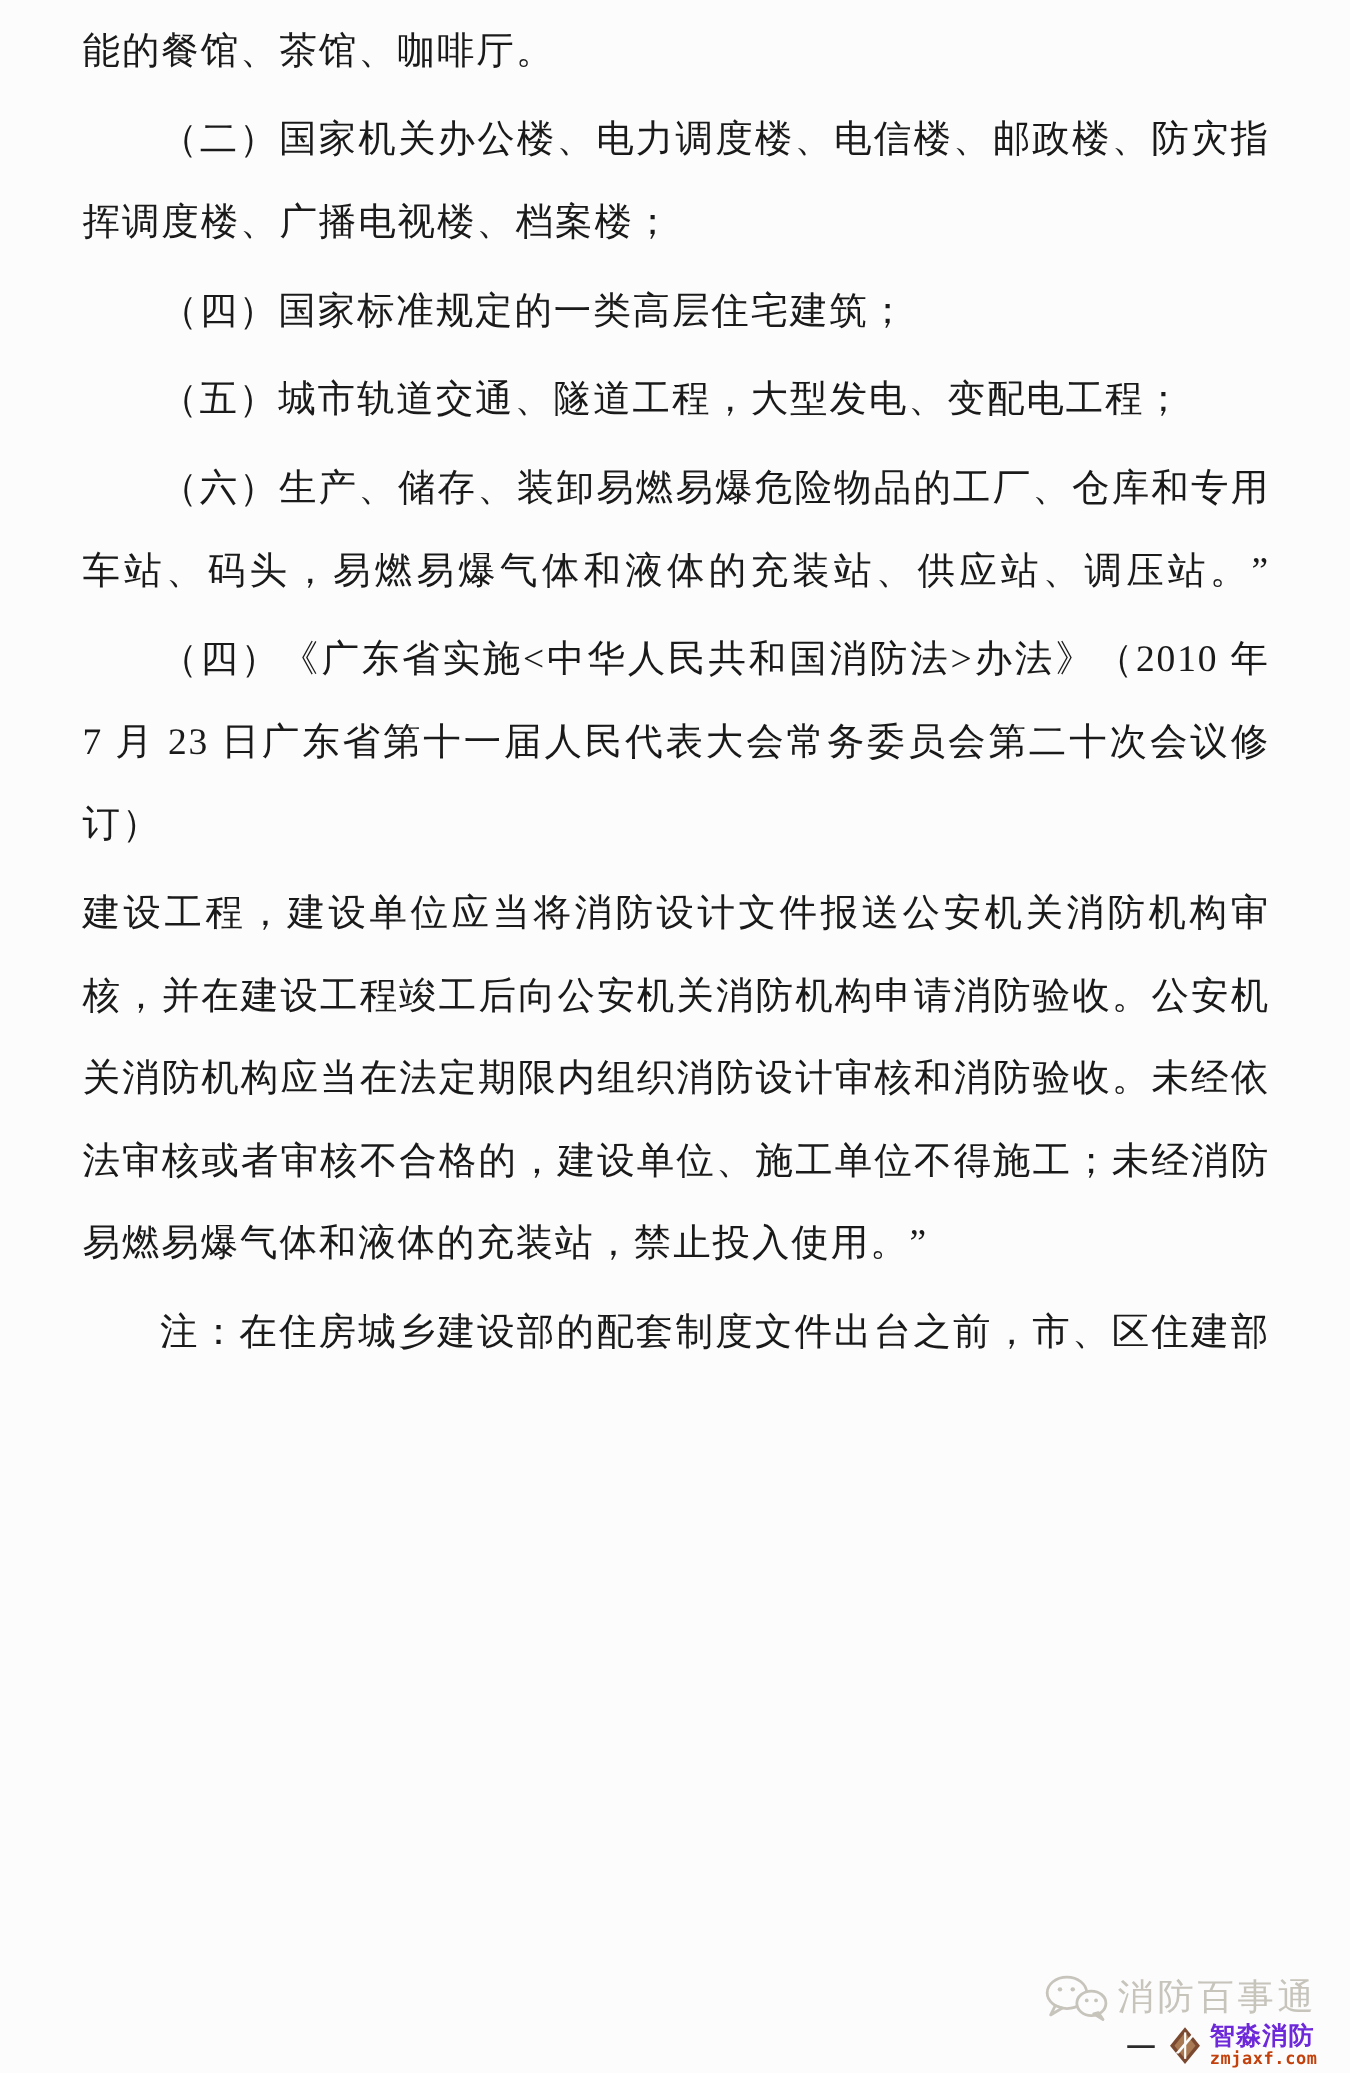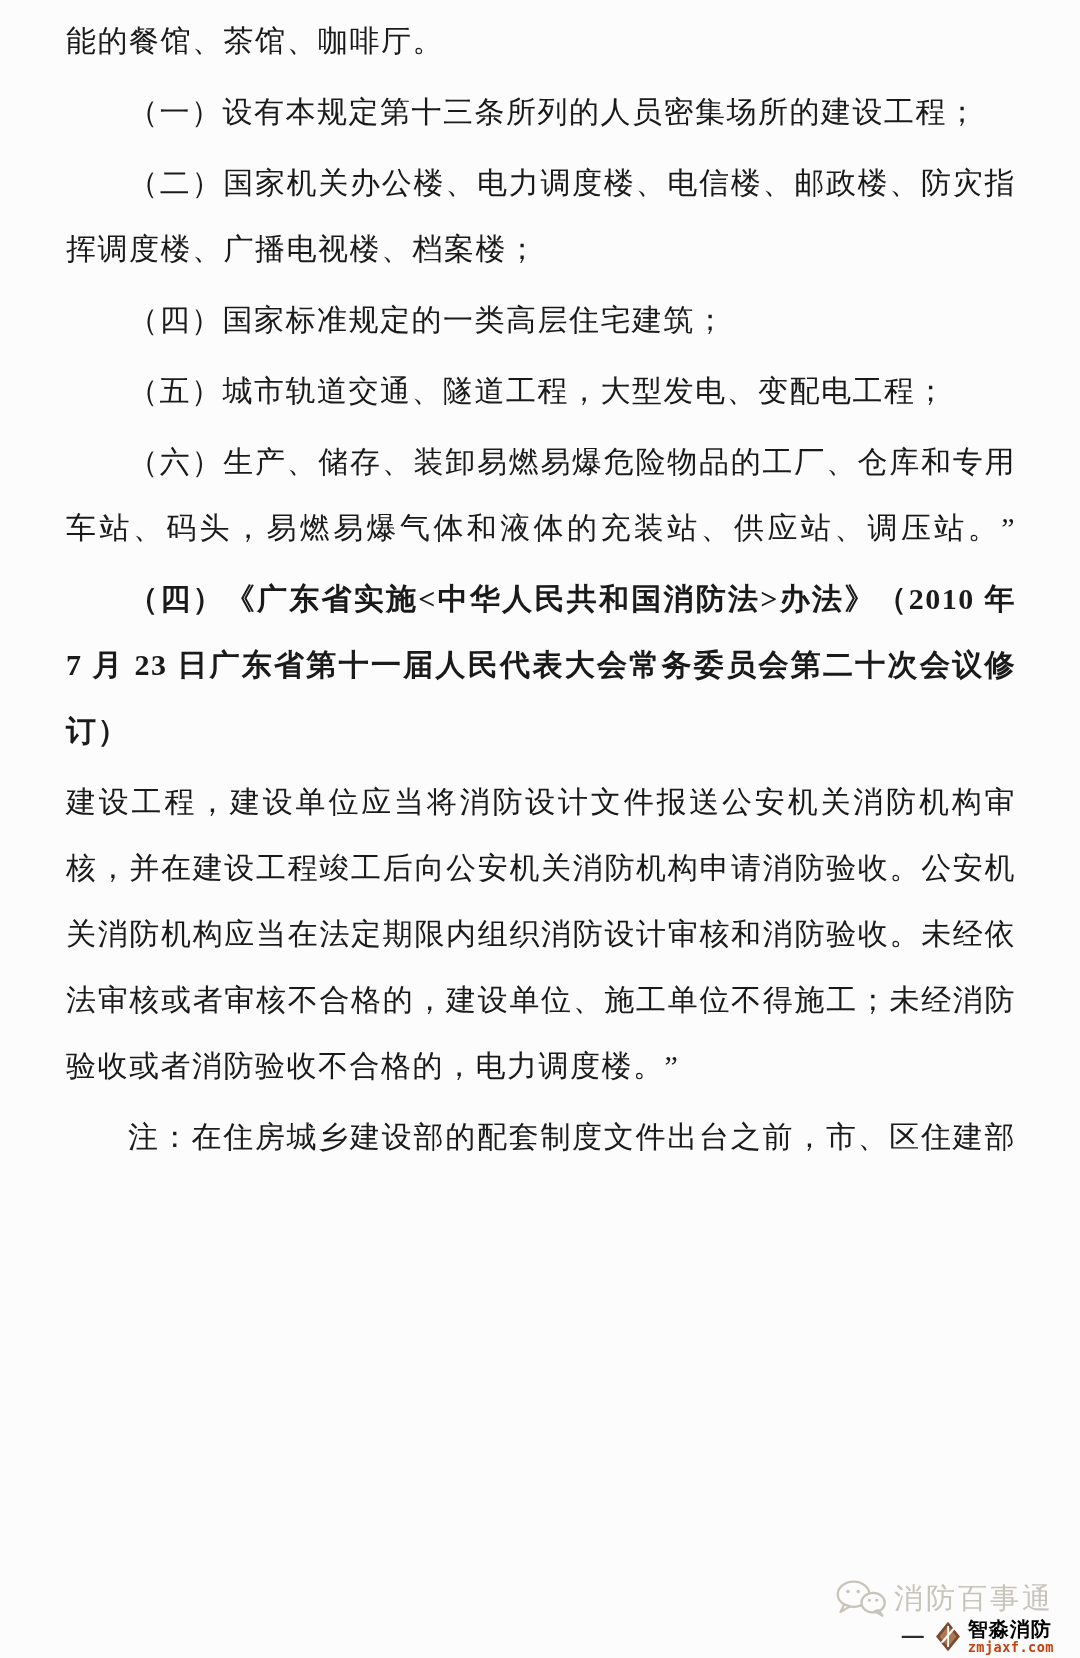--- a/index.html
+++ b/index.html
@@ -27,21 +27,21 @@
     letter-spacing: 1.5px;
     white-space: nowrap;
     text-align: left;
   }
   .line.fill {
     white-space: normal;
     text-align: justify;
     text-align-last: justify;
   }
   .line.indent { text-indent: 62px; }
-  .para.bold .line { font-weight: 700; }
+  .para.bold .line { font-weight: 400; }
 
   
   .watermark {
     position: absolute;
     right: 26px;
     bottom: 4px;
     text-align: right;
   }
   .wm-row1 {
     display: flex;
@@ -74,21 +74,21 @@
   .brand-text {
     display: flex;
     flex-direction: column;
     align-items: flex-start;
     line-height: 1;
   }
   .brand-name {
     font-family: "Liberation Sans", "DejaVu Sans", sans-serif;
     font-size: 20px;
     font-weight: 700;
-    color: #000000;
+    color: #6d28d9;
     letter-spacing: 1px;
   }
   .brand-url {
     font-family: "DejaVu Sans Mono", "Liberation Mono", monospace;
     font-size: 13.5px;
     font-weight: 700;
     color: #c2410c;
     margin-top: 2px;
     letter-spacing: 0.5px;
   }
@@ -98,23 +98,20 @@
 <body>
 
 <div class="page">
   <div class="content">
 
     <div class="para">
       <div class="line">能的餐馆、茶馆、咖啡厅。</div>
     </div>
 
 
-    <div class="para">
-      <div class="line indent">（一）设有本规定第十三条所列的人员密集场所的建设工程；</div>
-    </div>
 
     <div class="para">
       <div class="line indent fill">（二）国家机关办公楼、电力调度楼、电信楼、邮政楼、防灾指</div>
       <div class="line">挥调度楼、广播电视楼、档案楼；</div>
     </div>
 
 
     <div class="para">
       <div class="line indent">（四）国家标准规定的一类高层住宅建筑；</div>
     </div>
@@ -132,21 +129,21 @@
       <div class="line indent fill">（四）《广东省实施&lt;中华人民共和国消防法&gt;办法》（2010 年</div>
       <div class="line fill">7 月 23 日广东省第十一届人民代表大会常务委员会第二十次会议修</div>
       <div class="line">订）</div>
     </div>
 
     <div class="para">
       <div class="line fill">建设工程，建设单位应当将消防设计文件报送公安机关消防机构审</div>
       <div class="line fill">核，并在建设工程竣工后向公安机关消防机构申请消防验收。公安机</div>
       <div class="line fill">关消防机构应当在法定期限内组织消防设计审核和消防验收。未经依</div>
       <div class="line fill">法审核或者审核不合格的，建设单位、施工单位不得施工；未经消防</div>
-      <div class="line">验收或者消防验收不合格的，电力调度楼。”</div>
+      <div class="line">易燃易爆气体和液体的充装站，禁止投入使用。”</div>
     </div>
 
     <div class="para">
       <div class="line indent fill">注：在住房城乡建设部的配套制度文件出台之前，市、区住建部</div>
     </div>
 
   </div>
 
   <div class="watermark">
     <div class="wm-row1">

